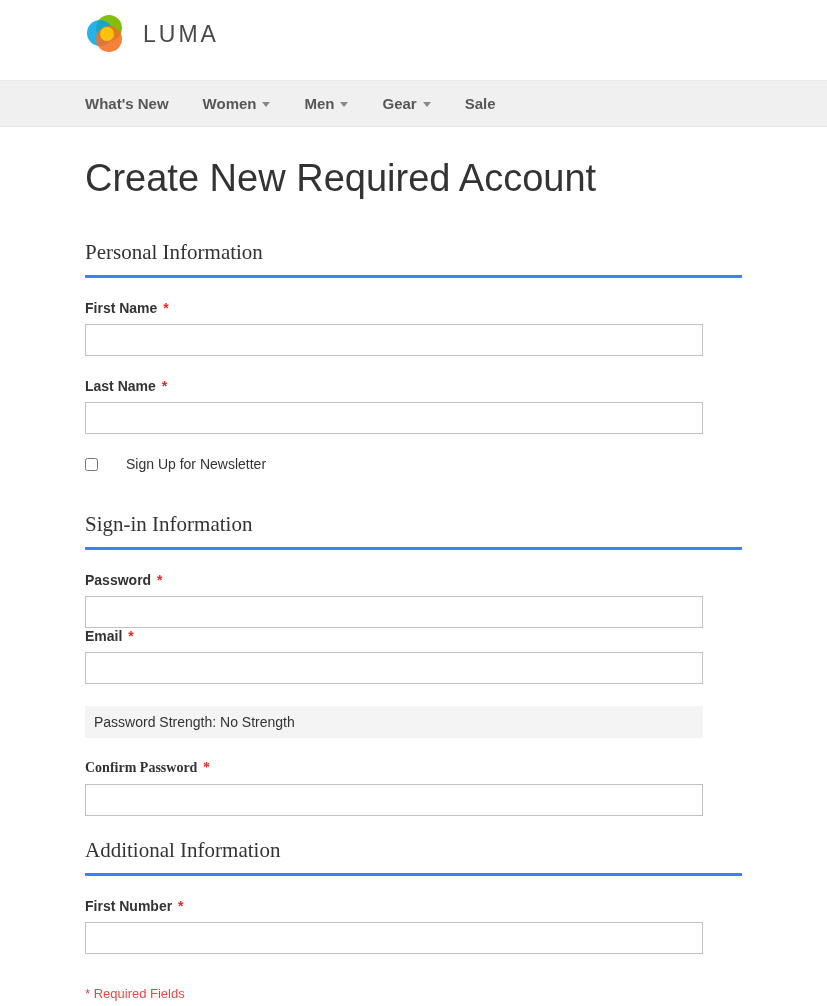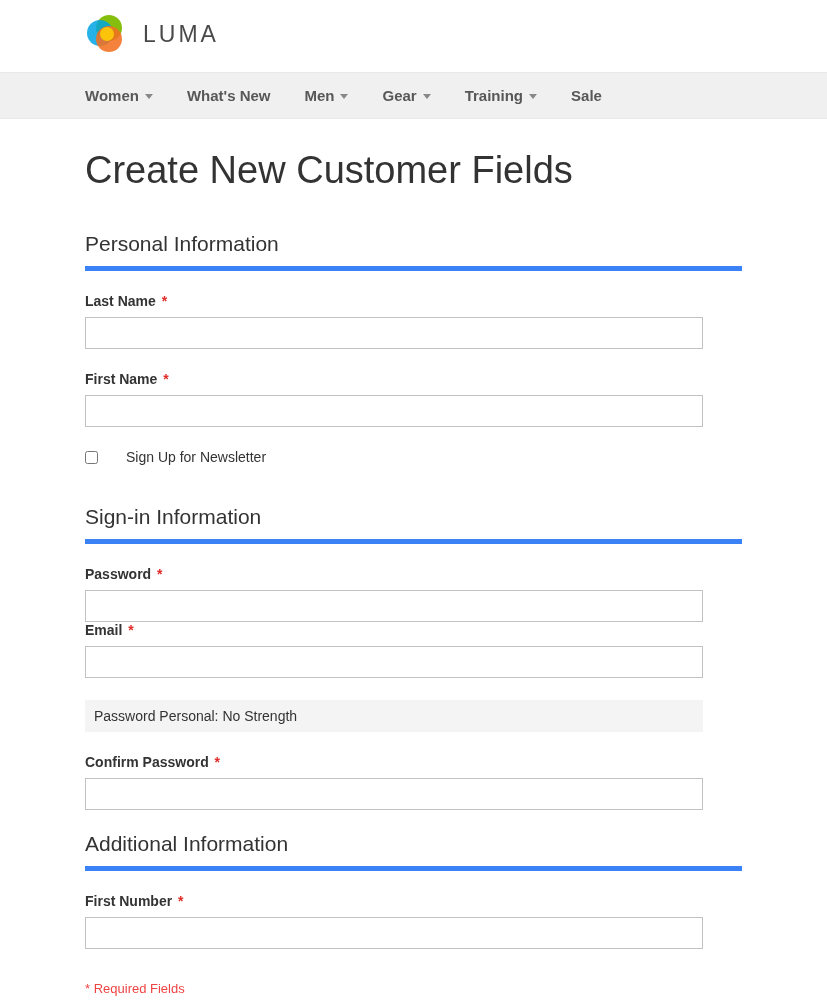--- a/index.html
+++ b/index.html
@@ -3,21 +3,21 @@
 <meta charset="utf-8">
 <style>
   * { box-sizing: border-box; margin: 0; padding: 0; }
   body {
     font-family: 'Helvetica Neue', Helvetica, Arial, sans-serif;
     color: #333;
     background: #fff;
     font-size: 14px;
   }
   .header {
-    padding: 12px 0 16px 0;
+    padding: 12px 0 24px 0;
   }
   .wide-container {
     max-width: 827px;
     margin: 0 auto;
     padding: 0 85px;
   }
   .logo {
     display: flex;
     align-items: center;
     gap: 14px;
@@ -69,23 +69,24 @@
     font-size: 38px;
     font-weight: 300;
     color: #333;
     margin: 30px 0 40px 0;
   }
   .fieldset-legend {
     font-size: 21px;
     font-weight: 300;
     color: #333;
     padding-bottom: 10px;
-    border-bottom: 5px solid #3b82f6;
+    border-bottom: 3px solid #3b82f6;
     margin-bottom: 22px;
     width: 100%;
+    font-family: Liberation Serif, serif;
   }
   .field {
     margin-bottom: 22px;
     max-width: 618px;
   }
   .field-label {
     display: block;
     font-size: 14px;
     font-weight: 600;
     color: #333;
@@ -152,62 +153,58 @@
       </div>
       <span class="logo-text">LUMA</span>
     </div>
   </div>
 </header>
 
 <nav class="nav-bar">
   <div class="wide-container">
     <ul class="nav-list">
       <li class="nav-item">
+        <span>What's New</span>
+      </li>
+      <li class="nav-item">
         <span>Women</span>
         <span class="chevron"></span>
       </li>
       <li class="nav-item">
-        <span>What's New</span>
-      </li>
-      <li class="nav-item">
         <span>Men</span>
         <span class="chevron"></span>
       </li>
       <li class="nav-item">
         <span>Gear</span>
-        <span class="chevron"></span>
-      </li>
-      <li class="nav-item">
-        <span>Training</span>
         <span class="chevron"></span>
       </li>
       <li class="nav-item">
         <span>Sale</span>
       </li>
     </ul>
   </div>
 </nav>
 
 <main class="wide-container">
-  <h1 class="page-title">Create New Customer Fields</h1>
+  <h1 class="page-title">Create New Required Account</h1>
 
   <section class="fieldset">
     <h2 class="fieldset-legend">Personal Information</h2>
 
     <div class="field">
       <label class="field-label">
+        <span>First Name</span>
+        <span class="required-mark">*</span>
+      </label>
+      <input type="text" class="text-input" style="">
+    </div>
+
+    <div class="field">
+      <label class="field-label">
         <span>Last Name</span>
-        <span class="required-mark">*</span>
-      </label>
-      <input type="text" class="text-input" style="">
-    </div>
-
-    <div class="field">
-      <label class="field-label">
-        <span>First Name</span>
         <span class="required-mark">*</span>
       </label>
       <input type="text" class="text-input" style="">
     </div>
 
     <div class="checkbox-field">
       <input type="checkbox" style="">
       <label class="checkbox-label">Sign Up for Newsletter</label>
     </div>
   </section>
@@ -224,24 +221,24 @@
     </div>
 
     <div class="field">
       <label class="field-label">
         <span>Email</span>
         <span class="required-mark">*</span>
       </label>
       <input type="email" class="text-input" style="">
     </div>
     <div class="password-strength">
-      <span>Password Personal: </span><span>No Strength</span>
-    </div>
-
-    <div class="field" style="margin-top:22px;">
+      <span>Password Strength: </span><span>No Strength</span>
+    </div>
+
+    <div class="field" style="margin-top:22px;font-family:Liberation Serif, serif;">
       <label class="field-label">
         <span>Confirm Password</span>
         <span class="required-mark">*</span>
       </label>
       <input type="password" class="text-input" style="">
     </div>
   </section>
 
   <section class="fieldset">
     <h2 class="fieldset-legend">Additional Information</h2>

